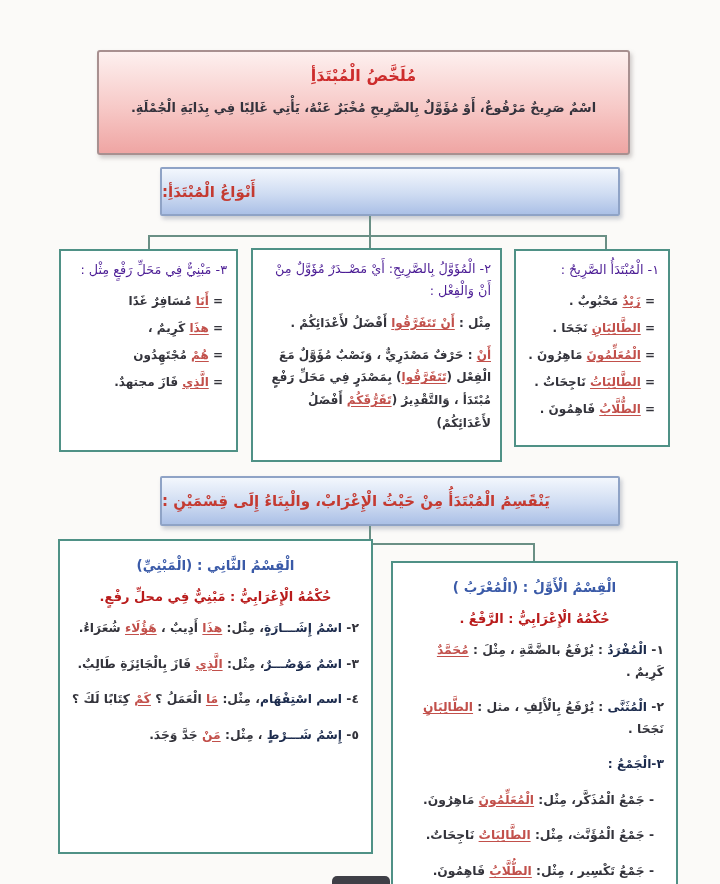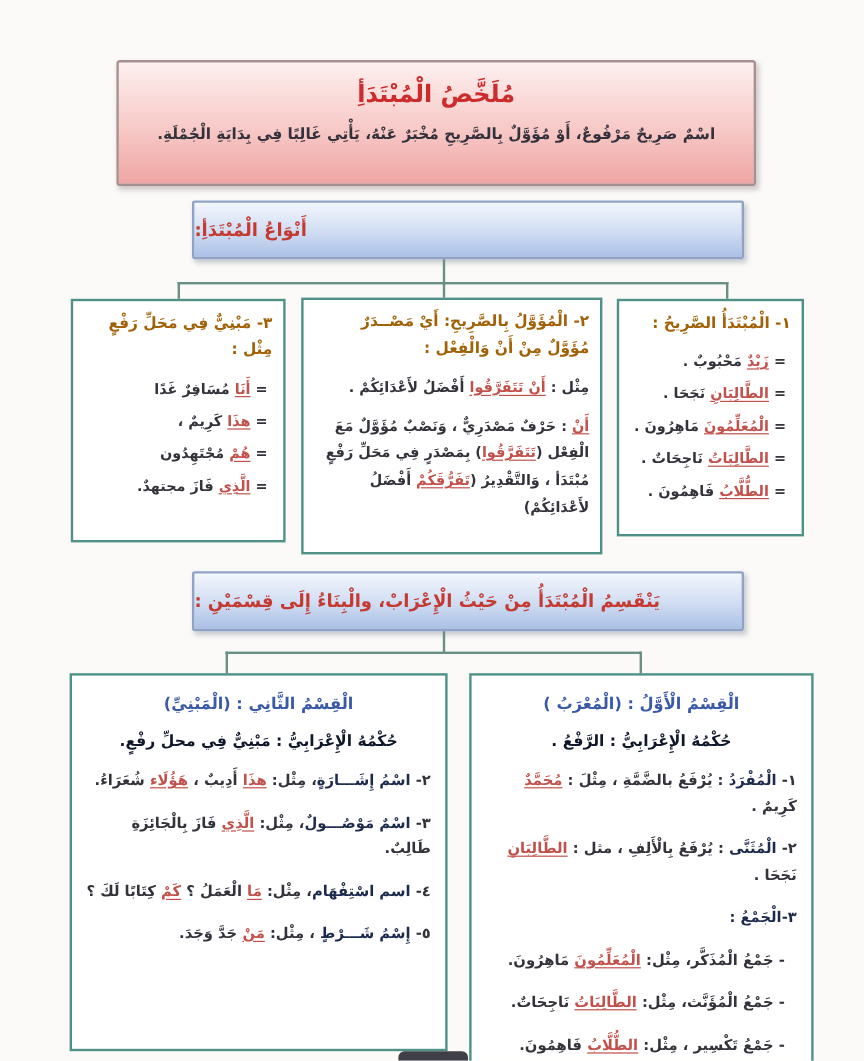--- a/index.html
+++ b/index.html
@@ -8,53 +8,53 @@
   .stage{position:absolute;inset:0;}
 
   .box{position:absolute;box-sizing:border-box;}
 
   
   .pinkbox{left:97px;top:50px;width:533px;height:105px;
     background:linear-gradient(180deg,#fdf0ef 0%,#f7c9c7 55%,#efa5a3 100%);
     border:2px solid #a89090;border-radius:3px;
     box-shadow:2px 3px 4px rgba(120,110,110,.35);
     text-align:center;padding:8px 14px;}
-  .pinkbox .ttl{color:#cd2c2c;font-weight:bold;font-size:20px;margin-top:6px;}
+  .pinkbox .ttl{color:#cd2c2c;font-weight:bold;font-size:16px;margin-top:6px;}
   .pinkbox .def{color:#33323c;font-size:12.8px;margin-top:15px;font-weight:bold;}
 
   
   .band{background:linear-gradient(180deg,#f3f7fd 0%,#cfdcf2 55%,#abc0e6 100%);
     border:2px solid #8fa3c6;border-radius:2px;
     box-shadow:2px 3px 4px rgba(120,130,150,.4);
     display:flex;align-items:center;justify-content:flex-end;
     color:#c43a31;font-weight:bold;font-size:15px;}
   .band1{left:160px;top:167px;width:460px;height:49px;}
   .band2{left:160px;top:476px;width:460px;height:50px;}
 
   
   .ln{position:absolute;background:#6a8f85;}
   .v{width:2px;} .h{height:2px;}
 
   
   .tbox{background:#ffffff;border:2px solid #4f9186;padding:8px 9px;
         color:#33333b;font-size:12px;}
-  .tbox .th{color:#a16207;font-weight:bold;font-size:12.8px;line-height:1.75;}
+  .tbox .th{color:#4c1d95;font-weight:normal;font-size:12.8px;line-height:1.75;}
   .type1{left:514px;top:249px;width:156px;height:198px;}
   .type2{left:251px;top:248px;width:251px;height:214px;}
   .type3{left:59px;top:249px;width:179px;height:203px;}
   .type1 .tl,.type3 .tl{margin:13px 4px 0 0;font-weight:bold;}
   .type2 .tl{margin-top:9px;line-height:1.9;font-weight:bold;}
 
   
   .sbox{background:#ffffff;border:2px solid #4f9186;padding:12px 12px;
         color:#33333b;font-size:12.3px;}
-  .sec-mabni{left:58px;top:561px;width:315px;height:315px;}
+  .sec-mabni{left:58px;top:539px;width:315px;height:315px;}
   .sec-muarab{left:391px;top:561px;width:287px;height:402px;}
   .sbox .stitle{text-align:center;color:#3a5aa8;font-weight:bold;font-size:13.5px;margin-top:4px;}
-  .sbox .sruling{text-align:center;color:#0f172a;font-weight:bold;font-size:13px;margin-top:16px;}
+  .sbox .sruling{text-align:center;color:#b91c1c;font-weight:bold;font-size:13px;margin-top:16px;}
   .sbox .sl{margin-top:14px;font-weight:bold;line-height:1.75;}
   .sec-muarab .sub{padding-right:10px;}
 
   
   .ru{color:#c2504b;text-decoration:underline;text-decoration-color:#c2504b;text-underline-offset:2px;}
   .bd{color:#1c2b4d;}
 
   
   .bottom-artifact{position:absolute;left:332px;top:876px;width:58px;height:8px;
     background:#3f3f47;border-radius:5px 5px 0 0;}
@@ -119,19 +119,19 @@
     <div class="sl"><span class="bd">٣-الْجَمْعُ :</span></div>
     <div class="sl sub">- جَمْعُ الْمُذَكَّر، مِثْل: <span class="ru">الْمُعَلِّمُونَ</span> مَاهِرُونَ.</div>
     <div class="sl sub">- جَمْعُ الْمُؤَنَّث، مِثْل: <span class="ru">الطَّالِبَاتُ</span> نَاجِحَاتٌ.</div>
     <div class="sl sub">- جَمْعُ تَكْسِير ، مِثْل: <span class="ru">الطُّلَّابُ</span> فَاهِمُونَ.</div>
   </div>
 
   <div class="box sbox sec-mabni">
     <div class="stitle">الْقِسْمُ الثَّانِي : (الْمَبْنِيِّ)</div>
     <div class="sruling">حُكْمُهُ الْإِعْرَابِيُّ : مَبْنِيٌّ فِي محلِّ رفْعٍ.</div>
     <div class="sl">٢- <span class="bd">اسْمُ إِشَـــارَةٍ</span>، مِثْل: <span class="ru">هذَا</span> أَدِيبٌ ، <span class="ru">هَؤُلَاء</span> شُعَرَاءُ.</div>
-    <div class="sl">٣- <span class="bd">اسْمٌ مَوْصُـــولٌ</span>، مِثْل: <span class="ru">الَّذِي</span> فَازَ بِالْجَائِزَةِ طَالِبٌ.</div>
+    <div class="sl">٣- <span class="bd">اسْمٌ مَوْصُـــرٌ</span>، مِثْل: <span class="ru">الَّذِي</span> فَازَ بِالْجَائِزَةِ طَالِبٌ.</div>
     <div class="sl">٤- <span class="bd">اسم اسْتِفْهَام</span>، مِثْل: <span class="ru">مَا</span> الْعَمَلُ ؟ <span class="ru">كَمْ</span> كِتَابًا لَكَ ؟</div>
     <div class="sl">٥- <span class="bd">إِسْمُ شَـــرْطٍ</span> ، مِثْل: <span class="ru">مَنْ</span> جَدَّ وَجَدَ.</div>
   </div>
 
   <div class="bottom-artifact"></div>
 </div>
 
 </body></html>

